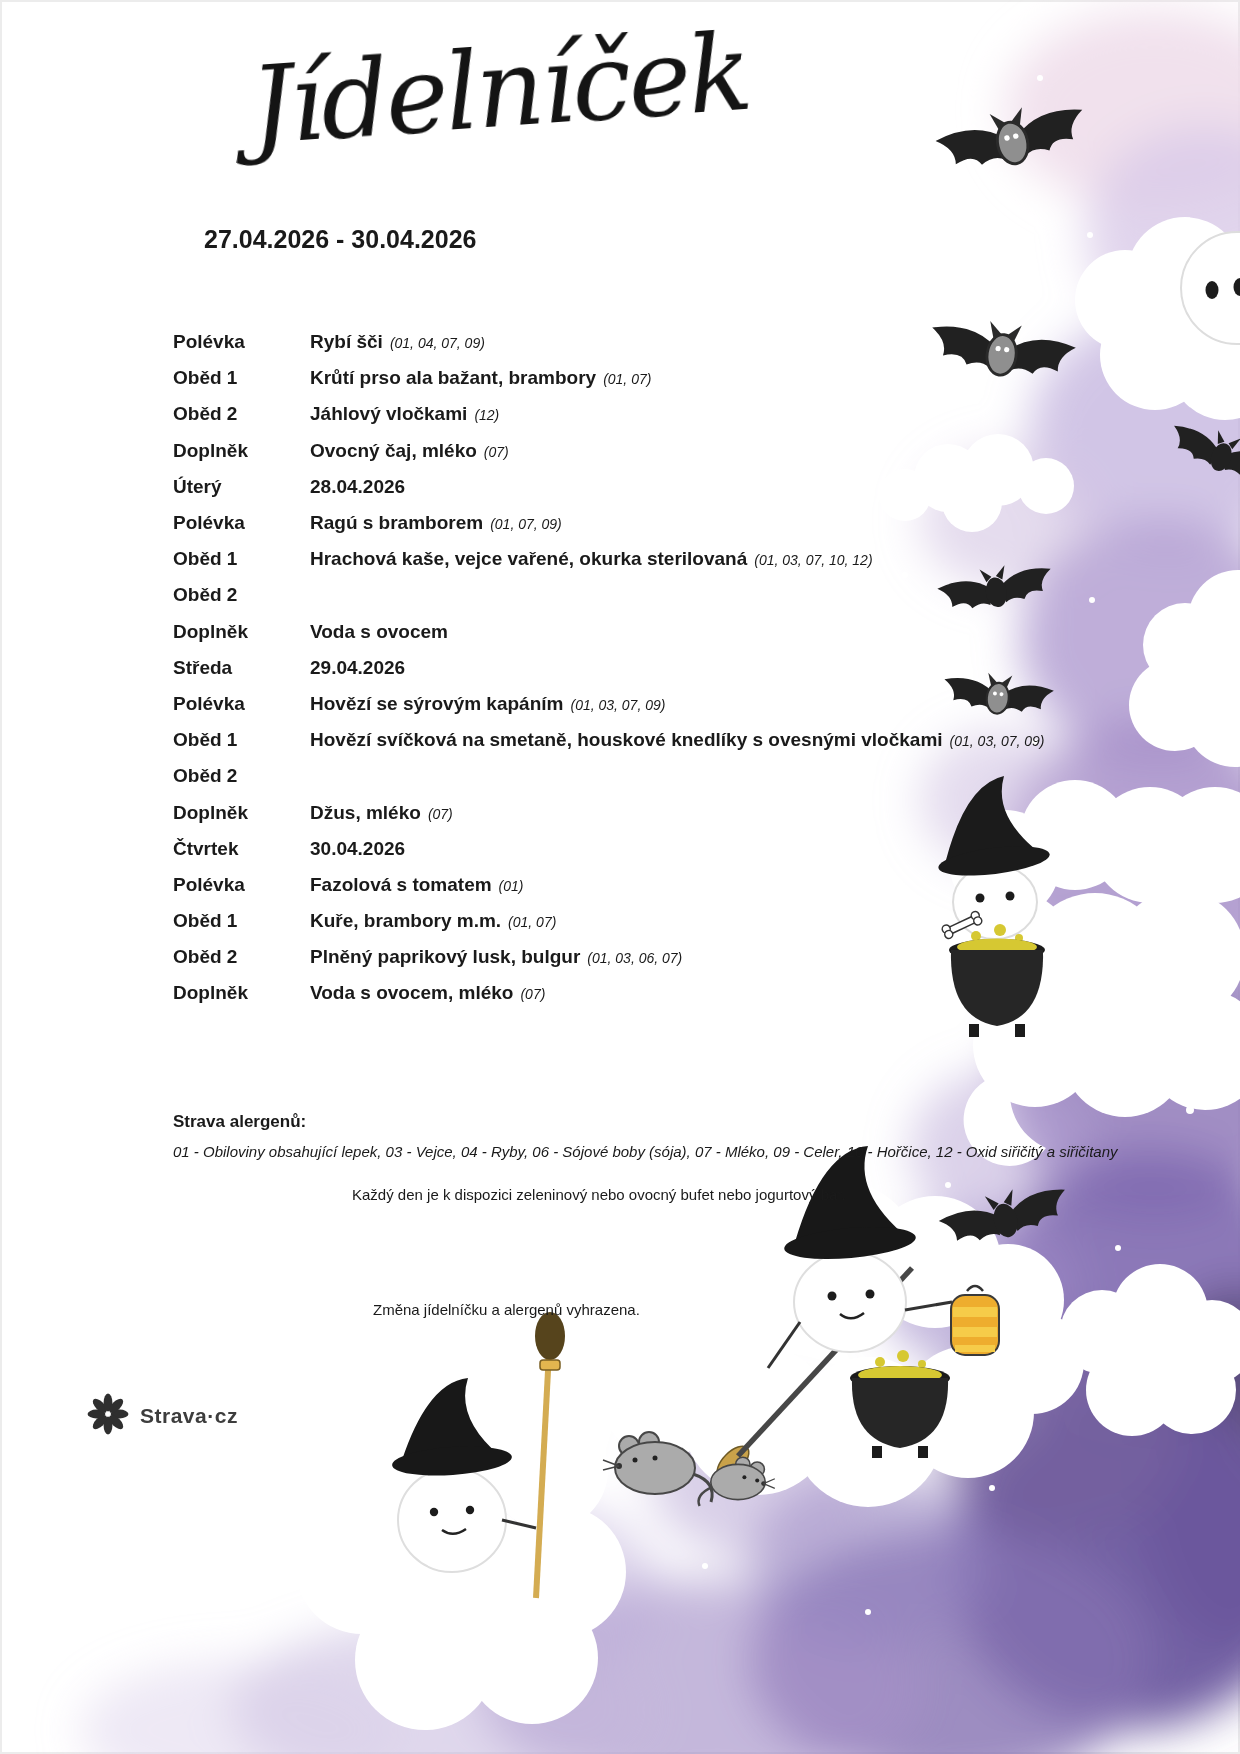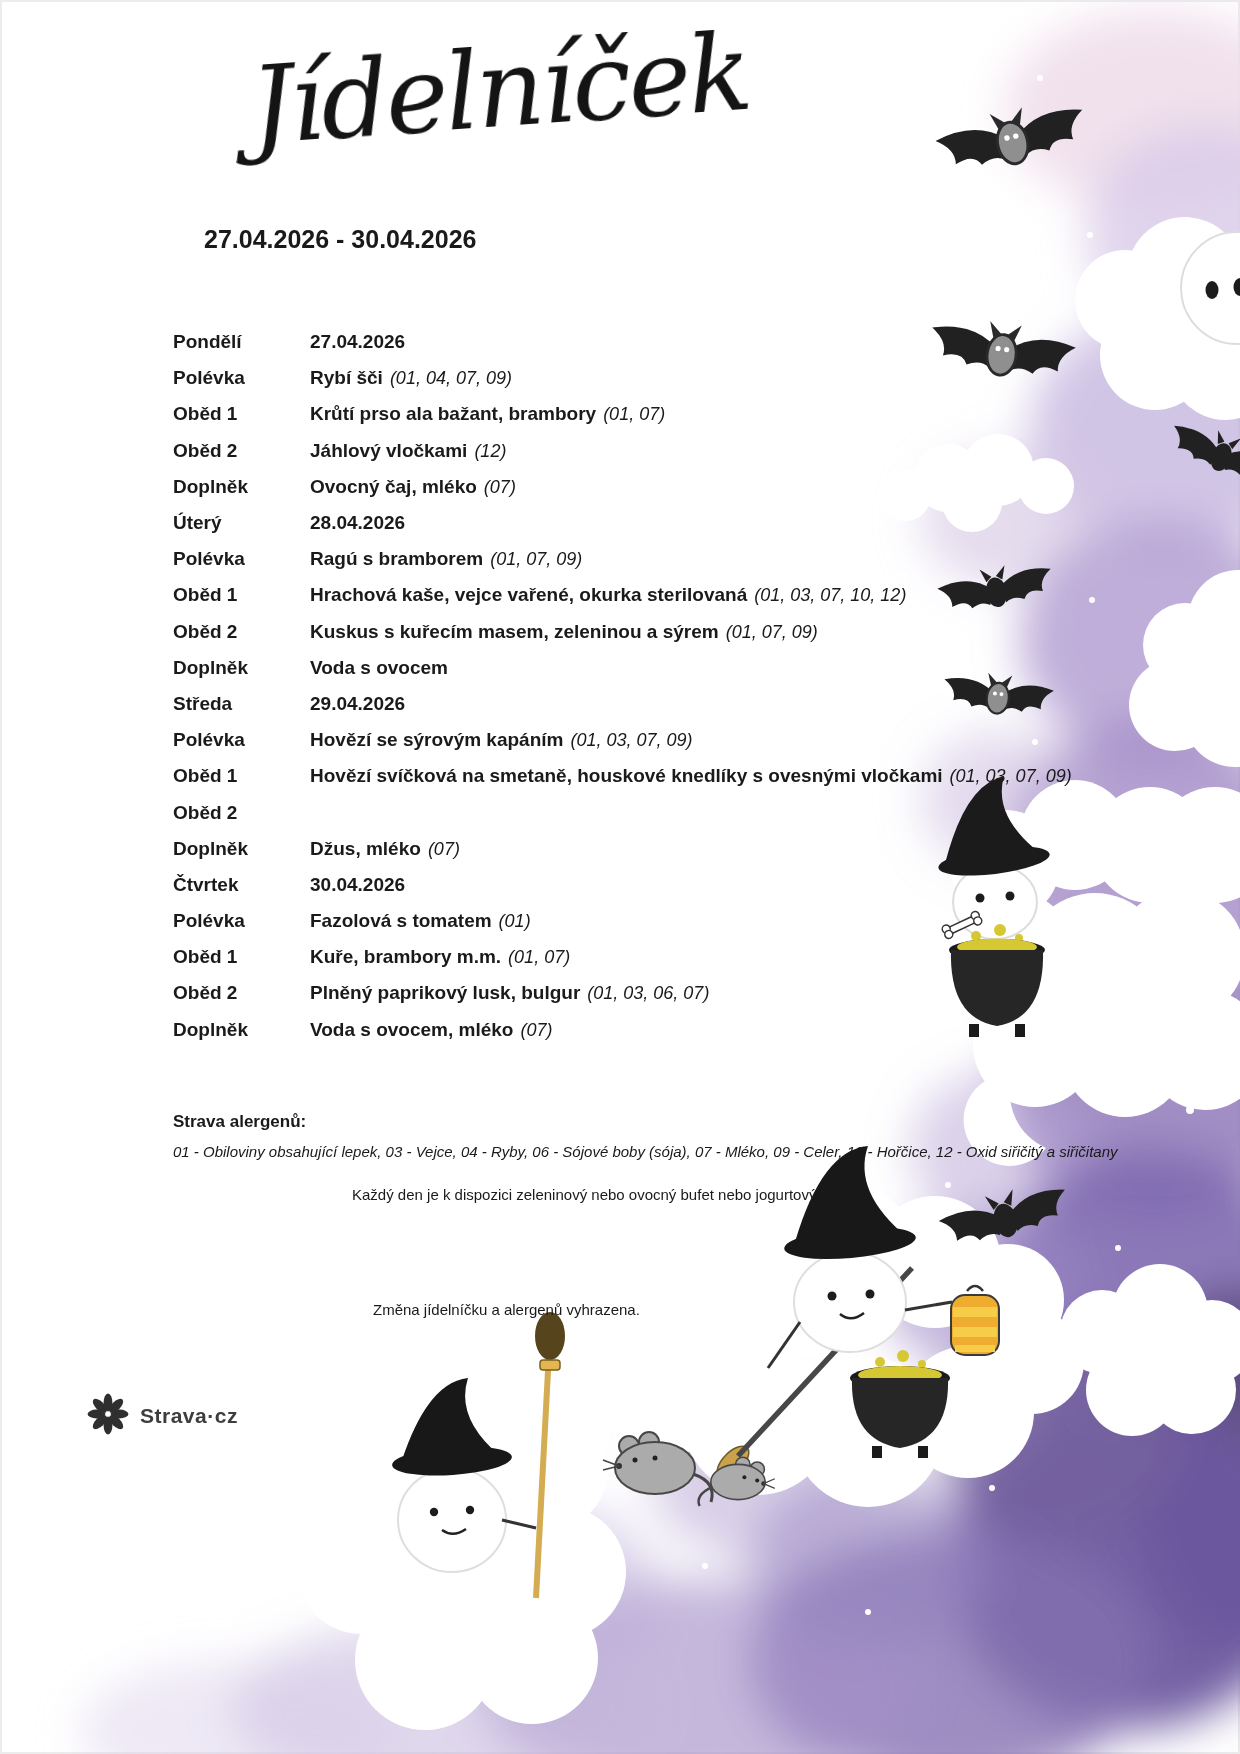--- a/index.html
+++ b/index.html
@@ -12,21 +12,21 @@
   .layer{position:absolute;z-index:1;}
   .title-script{
     left:250px;top:28px;font-family:"DejaVu Serif",serif;font-style:italic;
     font-size:106px;color:#141414;transform:rotate(-4deg);letter-spacing:-3px;white-space:nowrap;
   }
   .date-range{left:172px;top:225px;font-size:25px;font-weight:bold;margin-left:32px;}
   .menu-table{left:173px;top:324px;width:920px;}
   .menu-row{display:flex;align-items:center;height:36.2px;white-space:nowrap;}
   .row-label{flex:0 0 137px;width:137px;font-weight:bold;font-size:19px;}
   .dish{font-weight:bold;font-size:19px;}
-  .allergens{font-style:italic;font-size:18px;margin-left:7px;}
+  .allergens{font-style:italic;font-size:14px;margin-left:7px;}
   .allergen-section{left:173px;top:1112px;width:1020px;}
   .allergen-heading{font-weight:bold;font-size:17px;}
   .allergen-list{font-style:italic;font-size:15px;margin-top:11px;white-space:nowrap;}
   .note-1{left:352px;top:1186px;font-size:15px;}
   .note-2{left:352px;top:1301px;font-size:15px;margin-left:21px;}
   .brand{left:86px;top:1392px;display:flex;align-items:center;gap:10px;}
   .brand-text{font-size:21px;font-weight:bold;color:#3d3d3d;letter-spacing:.5px;}
 </style>
 </head>
 <body>
@@ -248,24 +248,20 @@
         <line x1="32" y1="2" x2="46" y2="-4" stroke="#444" stroke-width="1.5"></line>
         <line x1="32" y1="2" x2="46" y2="8" stroke="#444" stroke-width="1.5"></line>
       </g>
     </g>
   </svg>
 
   <div class="layer title-script">Jídelníček</div>
   <div class="layer date-range">27.04.2026 - 30.04.2026</div>
 
   <div class="layer menu-table" id="menu-table">
-    <div class="menu-row day-row">
-      <span class="row-label">Pondělí</span>
-      <span class="row-value"><span class="dish">27.04.2026</span><span class="allergens"></span></span>
-    </div>
 
     <div class="menu-row">
       <span class="row-label">Polévka</span>
       <span class="row-value"><span class="dish">Rybí šči</span><span class="allergens">(01, 04, 07, 09)</span></span>
     </div>
 
     <div class="menu-row">
       <span class="row-label">Oběd 1</span>
       <span class="row-value"><span class="dish">Krůtí prso ala bažant, brambory</span><span class="allergens">(01, 07)</span></span>
     </div>
@@ -290,21 +286,20 @@
       <span class="row-value"><span class="dish">Ragú s bramborem</span><span class="allergens">(01, 07, 09)</span></span>
     </div>
 
     <div class="menu-row">
       <span class="row-label">Oběd 1</span>
       <span class="row-value"><span class="dish">Hrachová kaše, vejce vařené, okurka sterilovaná</span><span class="allergens">(01, 03, 07, 10, 12)</span></span>
     </div>
 
     <div class="menu-row">
       <span class="row-label">Oběd 2</span>
-      <span class="row-value"><span class="dish">Kuskus s kuřecím masem, zeleninou a sýrem</span><span class="allergens">(01, 07, 09)</span></span>
     </div>
 
     <div class="menu-row">
       <span class="row-label">Doplněk</span>
       <span class="row-value"><span class="dish">Voda s ovocem</span><span class="allergens"></span></span>
     </div>
 
     <div class="menu-row day-row">
       <span class="row-label">Středa</span>
       <span class="row-value"><span class="dish">29.04.2026</span><span class="allergens"></span></span>

